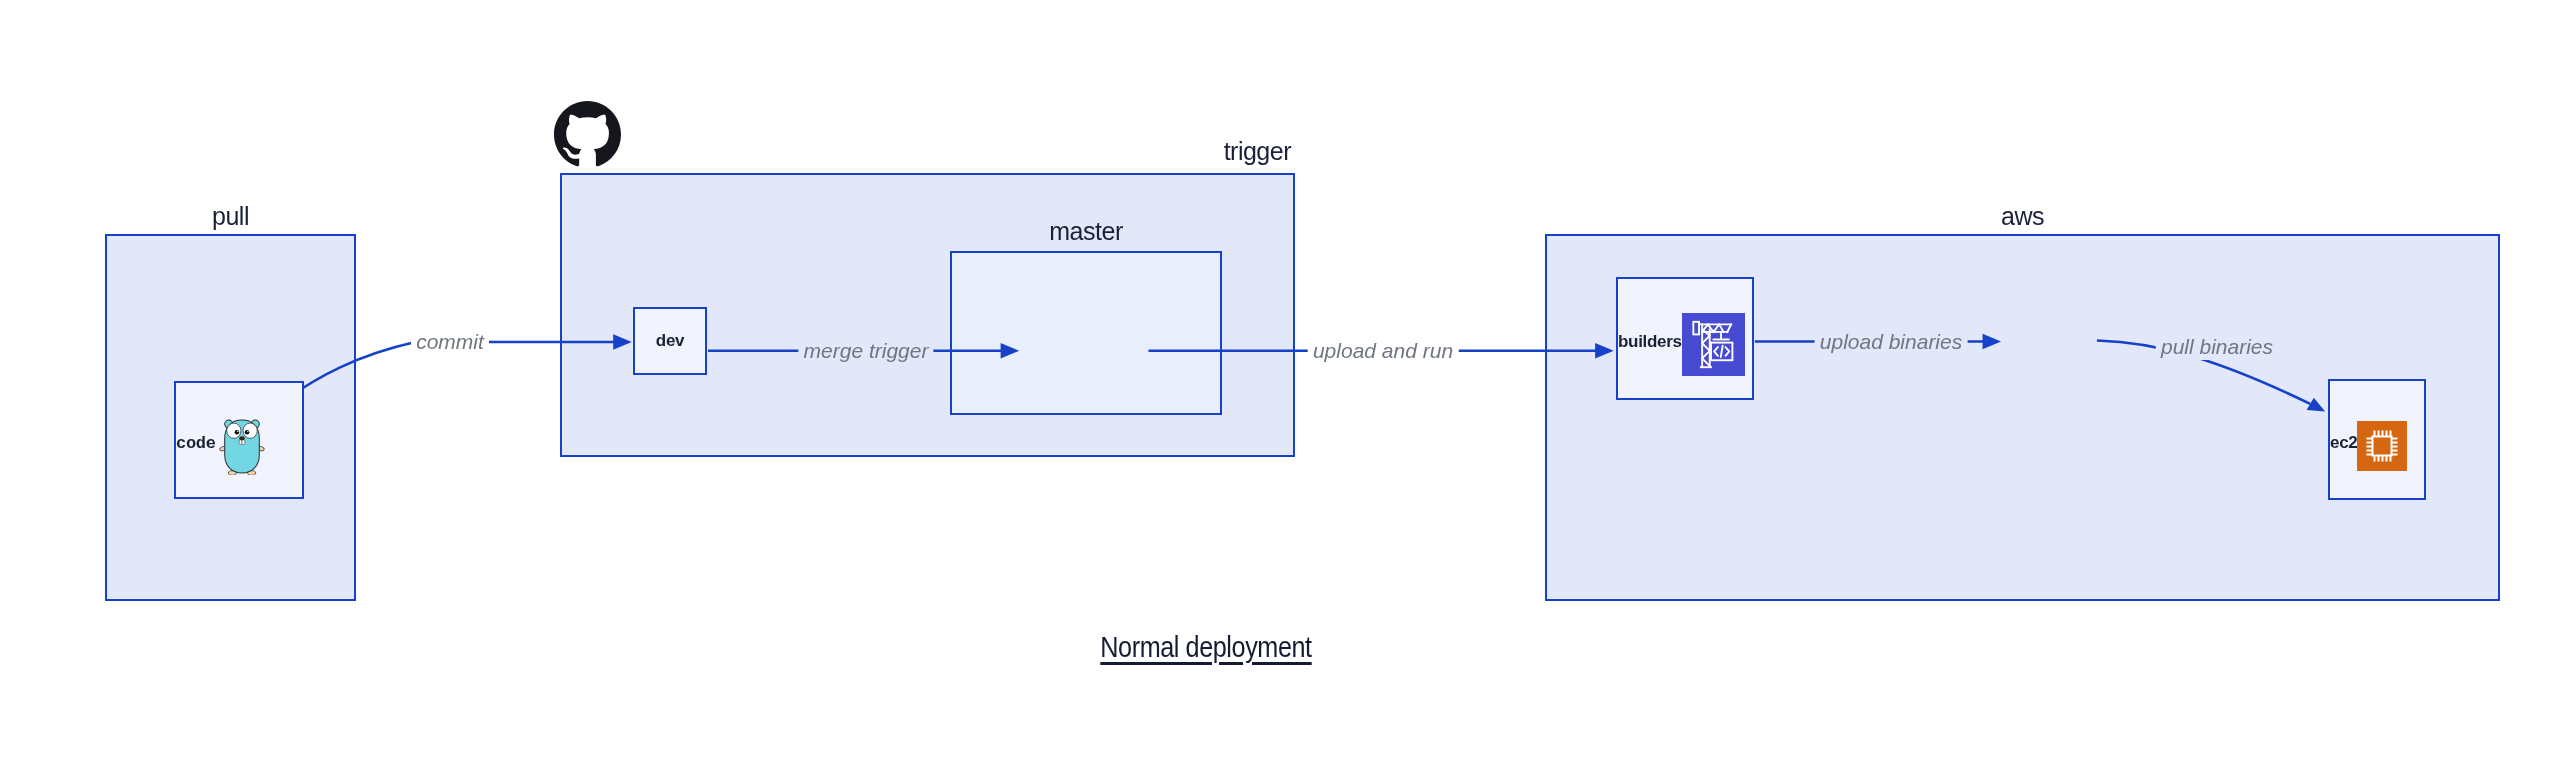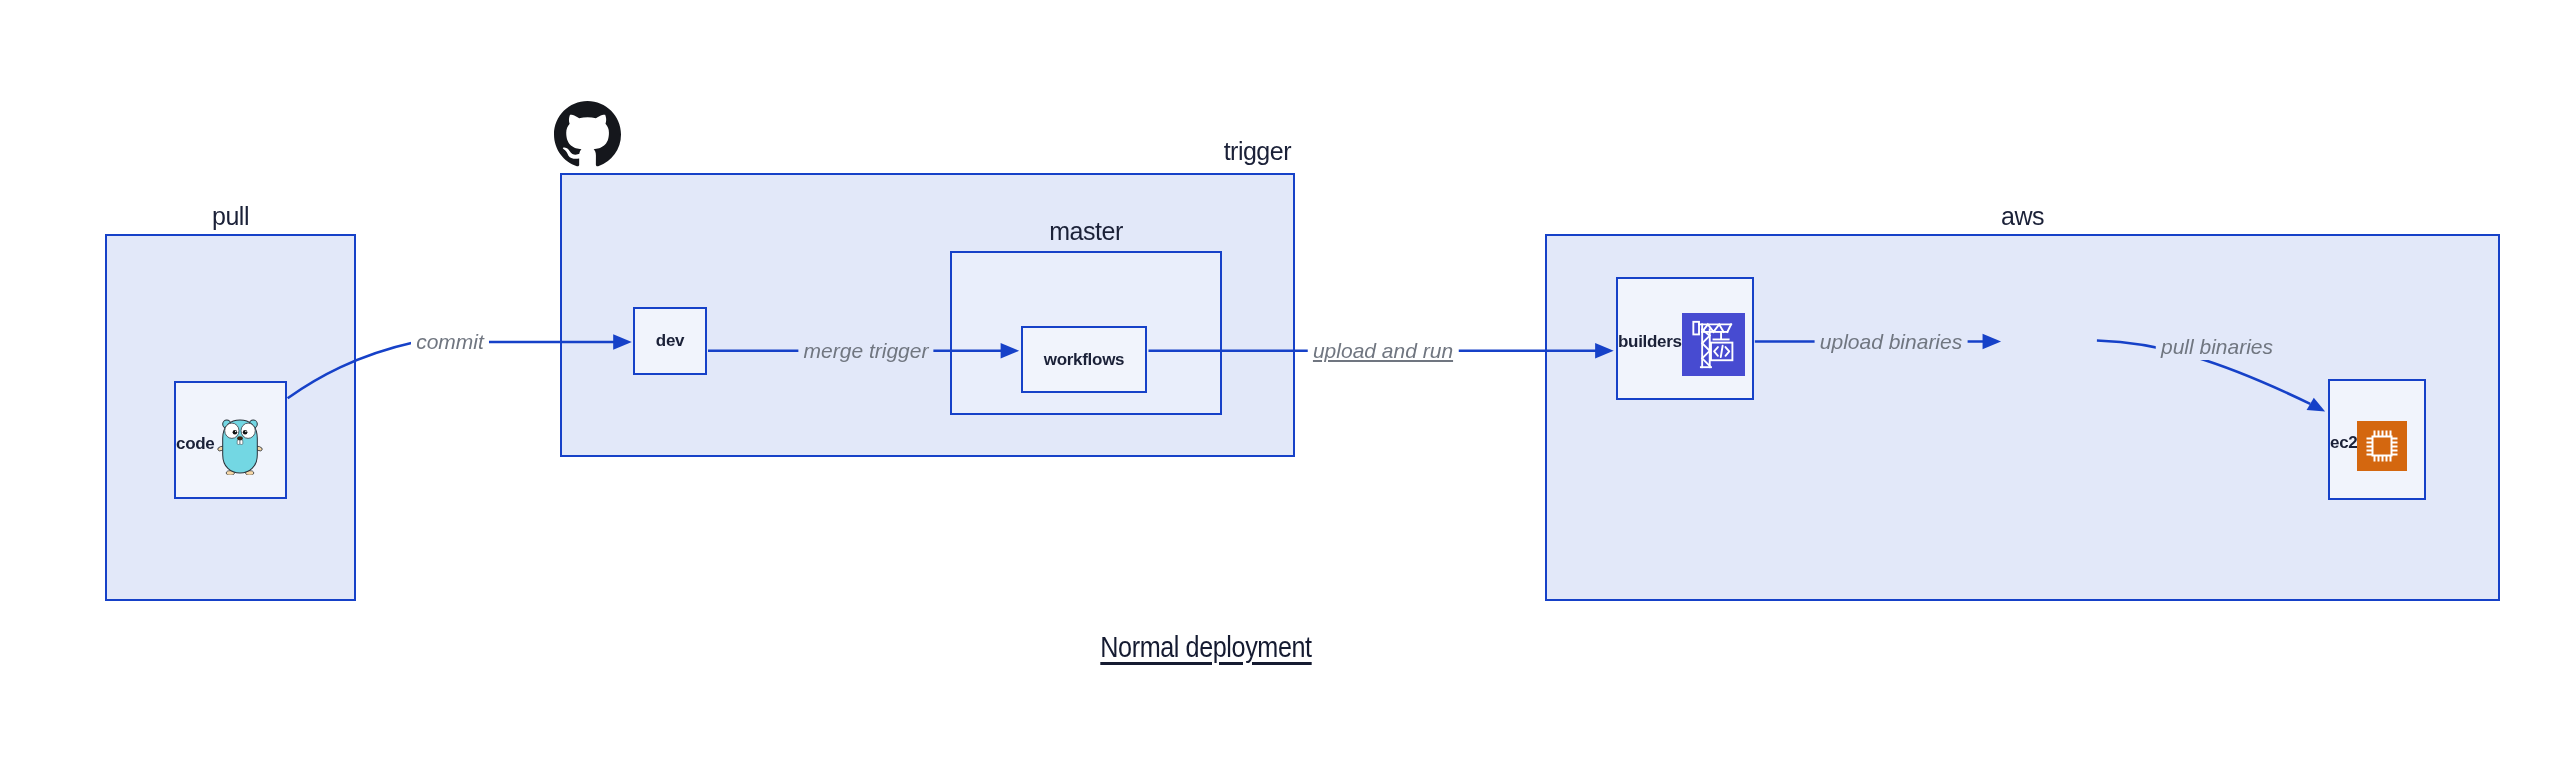--- a/index.html
+++ b/index.html
@@ -85,39 +85,39 @@
     padding: 1px 5.2px;
     white-space: nowrap;
     z-index: 5;
   }
   .on-white { background: var(--page-bg); }
   .on-fill  { background: var(--container-fill); }
 
   
   #box-local   { left: 105px;  top: 234px; width: 251px;  height: 367px; }
   #lbl-local   { left: 105px;  top: 202px; width: 251px; }
-  #node-code   { left: 174px;  top: 381px; width: 113px;  height: 118px; }
+  #node-code   { left: 174px;  top: 381px; width: 130px;  height: 118px; font-family: Liberation Mono, monospace; }
 
   #box-github  { left: 560px; top: 173px; width: 735px; height: 284px; }
   #lbl-github  { left: 1033px; top: 137px; width: 258px; }
   #octocat     { position: absolute; left: 554px; top: 101px; z-index: 2; }
   #node-dev    { left: 633px; top: 307px; width: 74px;  height: 68px; }
   #box-master  { left: 950px; top: 251px; width: 272px;  height: 164px; }
   #lbl-master  { left: 950px; top: 217px; width: 272px; }
   #node-workflows { left: 1021px; top: 326px; width: 126px; height: 67px; }
 
   #box-aws     { left: 1545px; top: 234px; width: 955px; height: 367px; }
   #lbl-aws     { left: 1545px; top: 202px; width: 955px; }
   #node-builders { left: 1616px; top: 277px; width: 138px; height: 123px; }
   #node-s3     { left: 2004px; top: 277px; width: 92px;  height: 123px; }
   #node-ec2    { left: 2328px; top: 379px; width: 98px;  height: 121px; text-align: right; }
 
   #elbl-commit     { left: 450px;  top: 342px; }
   #elbl-merge      { left: 866px; top: 351px; }
-  #elbl-uploadrun  { left: 1383px; top: 351px; text-decoration: underline; }
+  #elbl-uploadrun  { left: 1383px; top: 351px; }
   #elbl-uploadbin  { left: 1891px; top: 342px; }
   #elbl-pullbin    { left: 2217px; top: 347px; }
 
   #title-wrap {
     position: absolute;
     left: 1206px;
     top: 630px;
     transform: translateX(-50%);
     z-index: 2;
   }
@@ -194,23 +194,20 @@
   <svg id="octocat" width="67" height="67" viewBox="0 0 16 16" xmlns="http://www.w3.org/2000/svg">
     <path class="octomark" d="M8 0C3.58 0 0 3.58 0 8c0 3.54 2.29 6.53 5.47 7.59.4.07.55-.17.55-.38 0-.19-.01-.82-.01-1.49-2.01.37-2.53-.49-2.69-.94-.09-.23-.48-.94-.82-1.13-.28-.15-.68-.52-.01-.53.63-.01 1.08.58 1.23.82.72 1.21 1.87.87 2.33.66.07-.52.28-.87.51-1.07-1.78-.2-3.64-.89-3.64-3.95 0-.87.31-1.59.82-2.15-.08-.2-.36-1.02.08-2.12 0 0 .67-.21 2.2.82.64-.18 1.32-.27 2-.27s1.36.09 2 .27c1.53-1.04 2.2-.82 2.2-.82.44 1.1.16 1.92.08 2.12.51.56.82 1.27.82 2.15 0 3.07-1.87 3.75-3.65 3.95.29.25.54.73.54 1.48 0 1.07-.01 1.93-.01 2.2 0 .21.15.46.55.38A8.01 8.01 0 0 0 16 8c0-4.42-3.58-8-8-8z"></path>
   </svg>
   <div class="clabel right" id="lbl-github">trigger</div>
   <div class="container" id="box-github"></div>
   <div class="node center" id="node-dev">
     <div class="node-label">dev</div>
   </div>
   <div class="clabel centered" id="lbl-master">master</div>
   <div class="subcontainer" id="box-master"></div>
-  <div class="node center" id="node-workflows">
-    <div class="node-label">workflows</div>
-  </div>
 
   <div class="clabel centered" id="lbl-aws">aws</div>
   <div class="container" id="box-aws"></div>
 
   <div class="node" id="node-builders">
     <div class="node-label">builders</div>
     <svg class="node-icon" width="63" height="63" viewBox="0 0 100 100" xmlns="http://www.w3.org/2000/svg">
       <rect class="icon-bg-builders" x="0" y="0" width="100" height="100"></rect>
       <g class="icon-white-stroke" stroke-width="3" stroke-linecap="square">
         <rect x="18" y="14" width="9" height="20"></rect>

